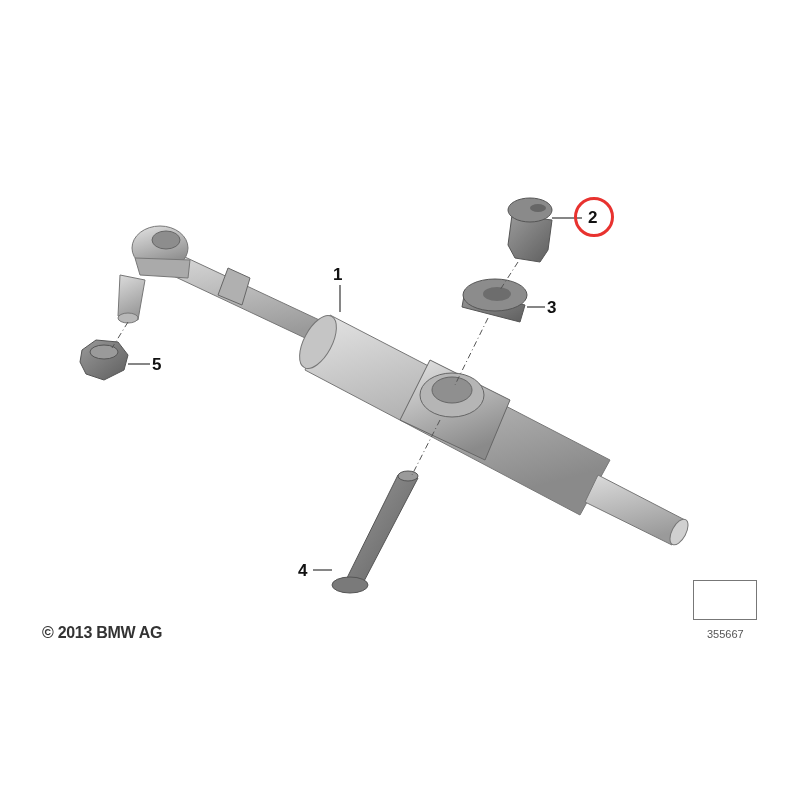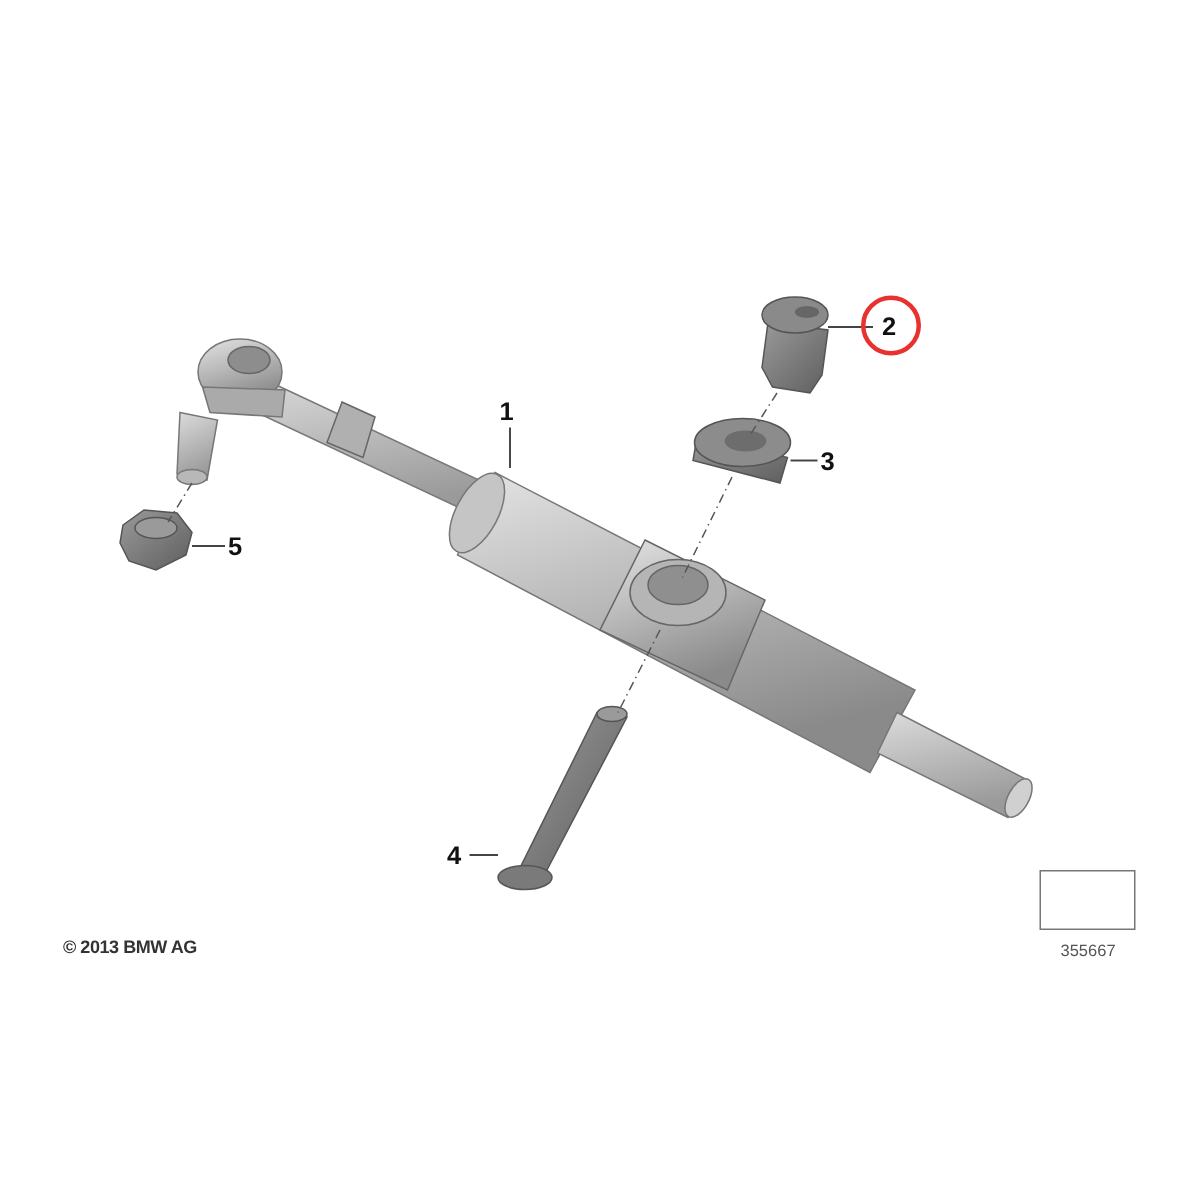--- a/index.html
+++ b/index.html
@@ -1,19 +1,19 @@
 <!DOCTYPE html>
 <html><head>
 <meta charset="utf-8">
 <style>
   html, body { margin:0; padding:0; background:#ffffff; }
   body { width:800px; height:800px; position:relative; overflow:hidden; font-family:"Liberation Sans", sans-serif; }
   svg.diagram { position:absolute; left:0; top:0; width:800px; height:800px; }
   .callout { position:absolute; font-family:"Liberation Sans", sans-serif; font-weight:bold; font-size:17px; color:#111; line-height:1; }
-  .copyright { position:absolute; left:42px; top:624px; font-size:12px; font-weight:bold; color:#333; letter-spacing:-0.3px; }
+  .copyright { position:absolute; left:42px; top:624px; font-size:16px; font-weight:bold; color:#333; letter-spacing:-0.3px; }
   .ref-box { position:absolute; left:693px; top:580px; width:62px; height:38px; border:1px solid #777; background:#fff; }
   .ref-num { position:absolute; left:707px; top:628px; font-size:11px; color:#555; }
   .highlight-ring { position:absolute; left:574px; top:197px; width:40px; height:40px; border:3px solid #e8322f; border-radius:50%; box-sizing:border-box; }
 </style>
 </head>
 <body>
 
 <svg class="diagram" viewBox="0 0 800 800" xmlns="http://www.w3.org/2000/svg">
   <defs>
     <linearGradient id="metal" x1="0" y1="0" x2="0.4" y2="1">

